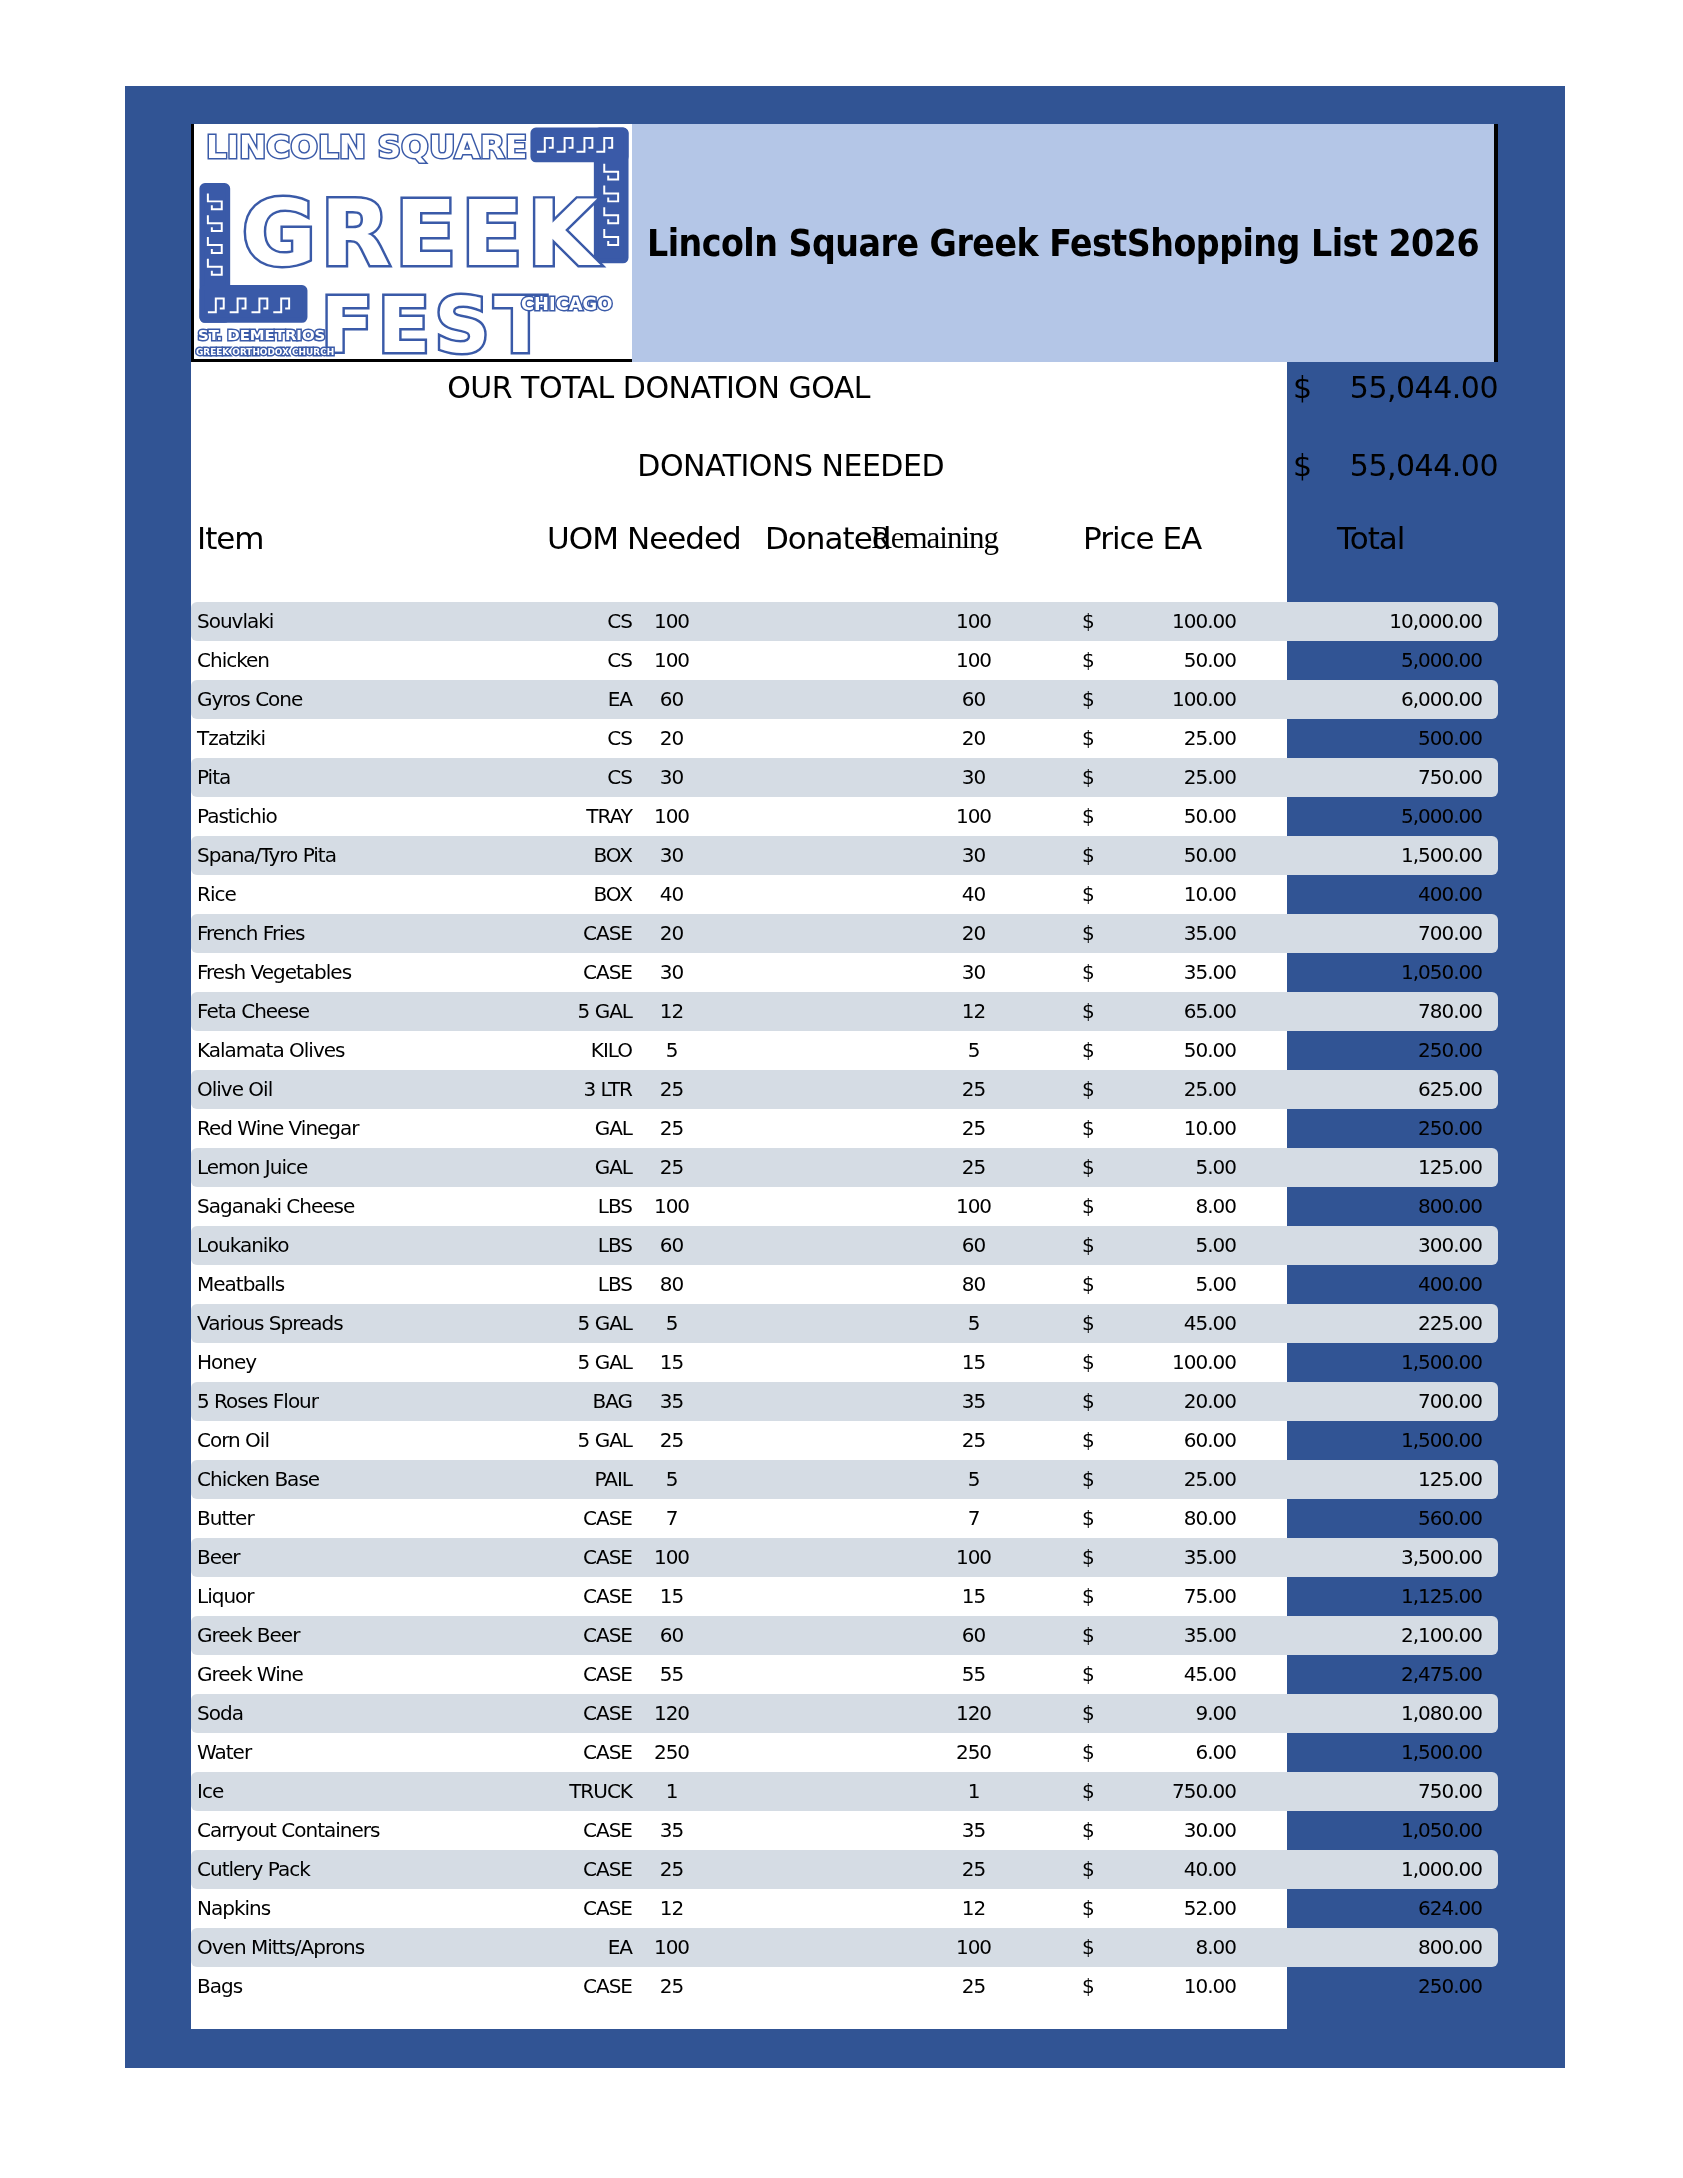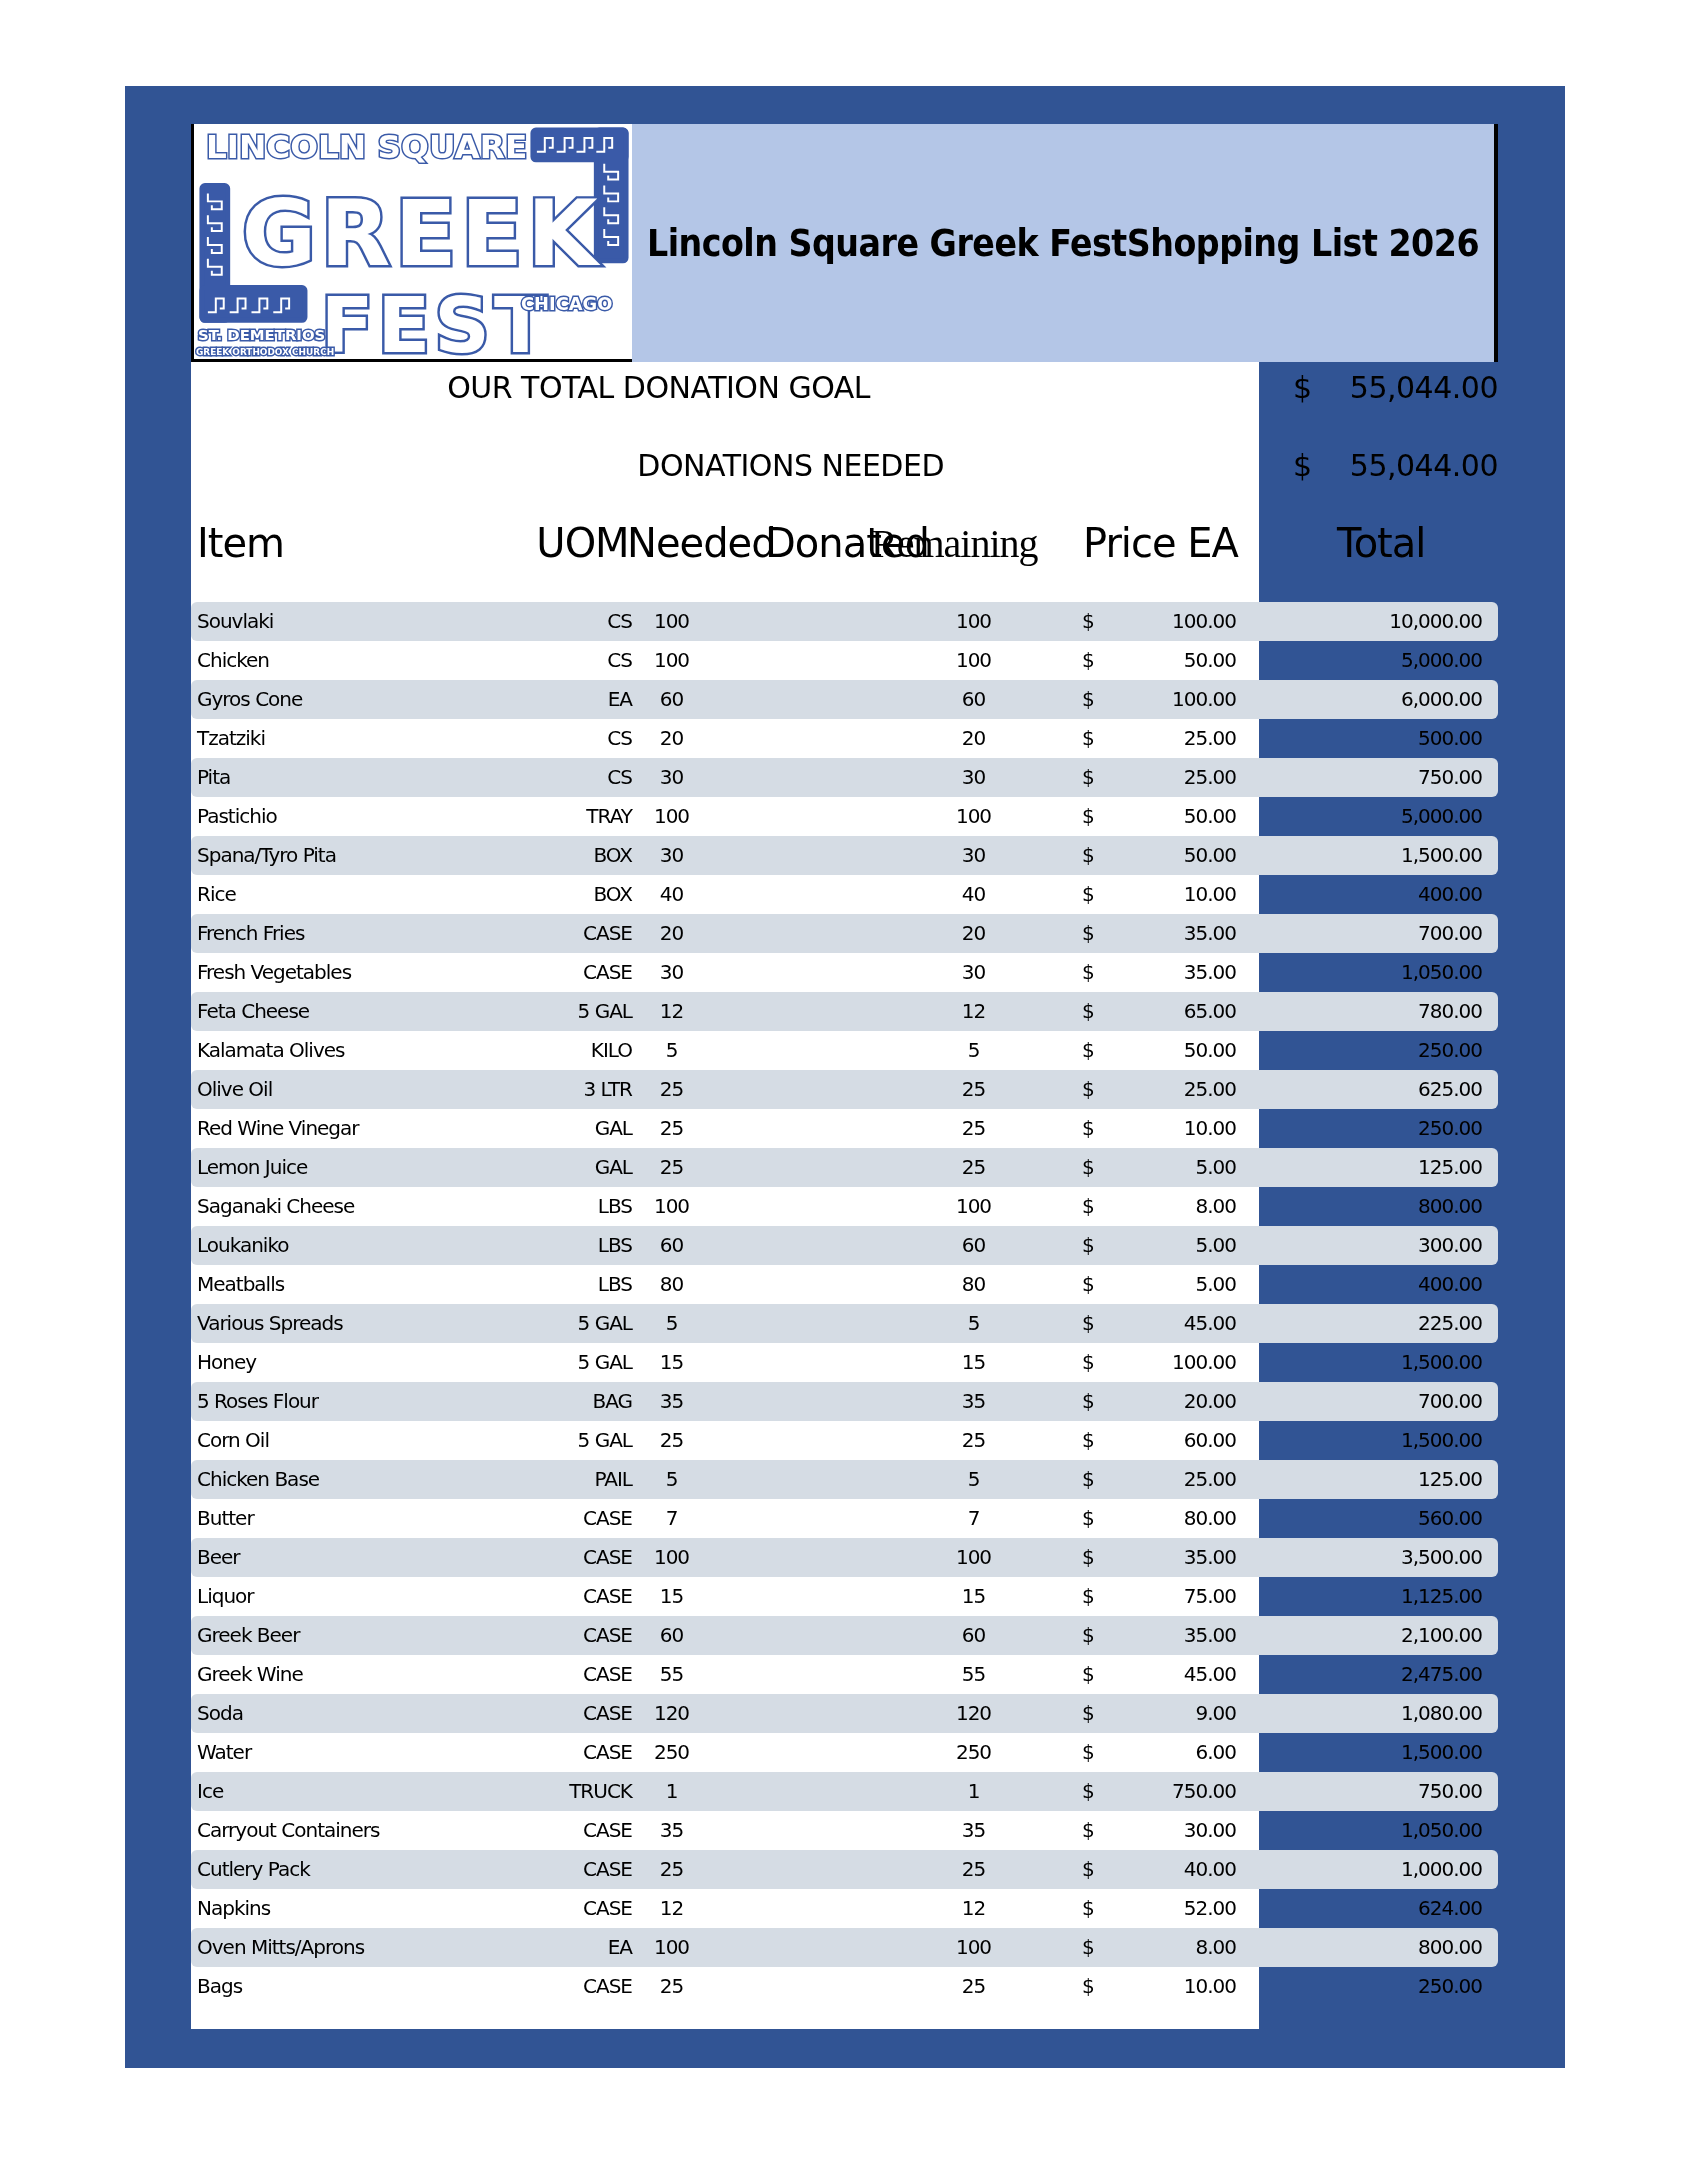--- a/index.html
+++ b/index.html
@@ -8,20 +8,21 @@
     font-family: "DejaVu Sans", "Liberation Sans", sans-serif; color: #000;
     overflow: hidden;
   }
   .frame {
     position: absolute; left: 125px; top: 86px; width: 1440px; height: 1982px;
     background: #315494;
   }
   .sheet {
     position: absolute; left: 191px; top: 124px; width: 1068px; height: 1905px;
     background: #ffffff;
+    padding-left: 28px;
   }
   .logo {
     position: absolute; left: 0; top: 0; width: 441px; height: 238px;
     background: #fff; border-left: 3px solid #000; border-bottom: 3px solid #000;
     box-sizing: border-box; overflow: hidden;
   }
   .title-band {
     position: absolute; left: 441px; top: 0; width: 866px; height: 238px;
     background: #b4c6e7; border-right: 4px solid #000; box-sizing: border-box;
     display: flex; align-items: center; justify-content: center;
@@ -32,21 +33,21 @@
   }
   .summary-row {
     position: absolute; left: 0; width: 1307px; height: 50px;
     font-weight: normal; font-size: 30px; letter-spacing: -0.5px; margin-left: 20px;
   }
   .summary-label { position: absolute; text-align: right; top: 8px; }
   .summary-dollar { position: absolute; left: 1082px; top: 8px; }
   .summary-value { position: absolute; right: 20px; top: 8px; }
   .col-header {
     position: absolute; top: 396px; left: 0; width: 1307px; height: 40px;
-    font-size: 40px; letter-spacing: -1px;
+    font-size: 31px; letter-spacing: -1px;
   }
   .cell { position: absolute; white-space: nowrap; }
   .rows { position: absolute; left: 0; top: 478px; width: 1307px; }
   .row {
     position: relative; height: 39px; width: 1307px; font-size: 20px;
     letter-spacing: -1px; line-height: 39px; border-radius: 6px;
   }
   .row.alt { background: #d5dce4; }
   .c-item { left: 6px; }
   .c-uom { left: 342px; width: 99px; text-align: right; }

